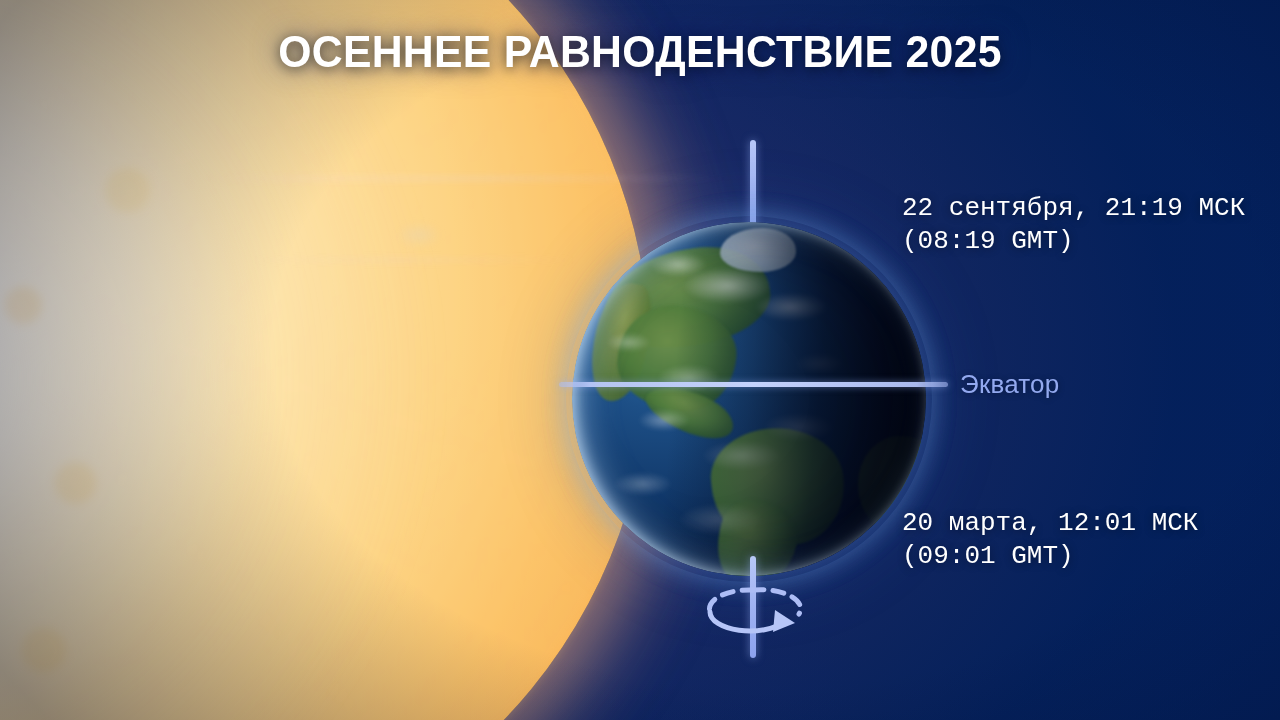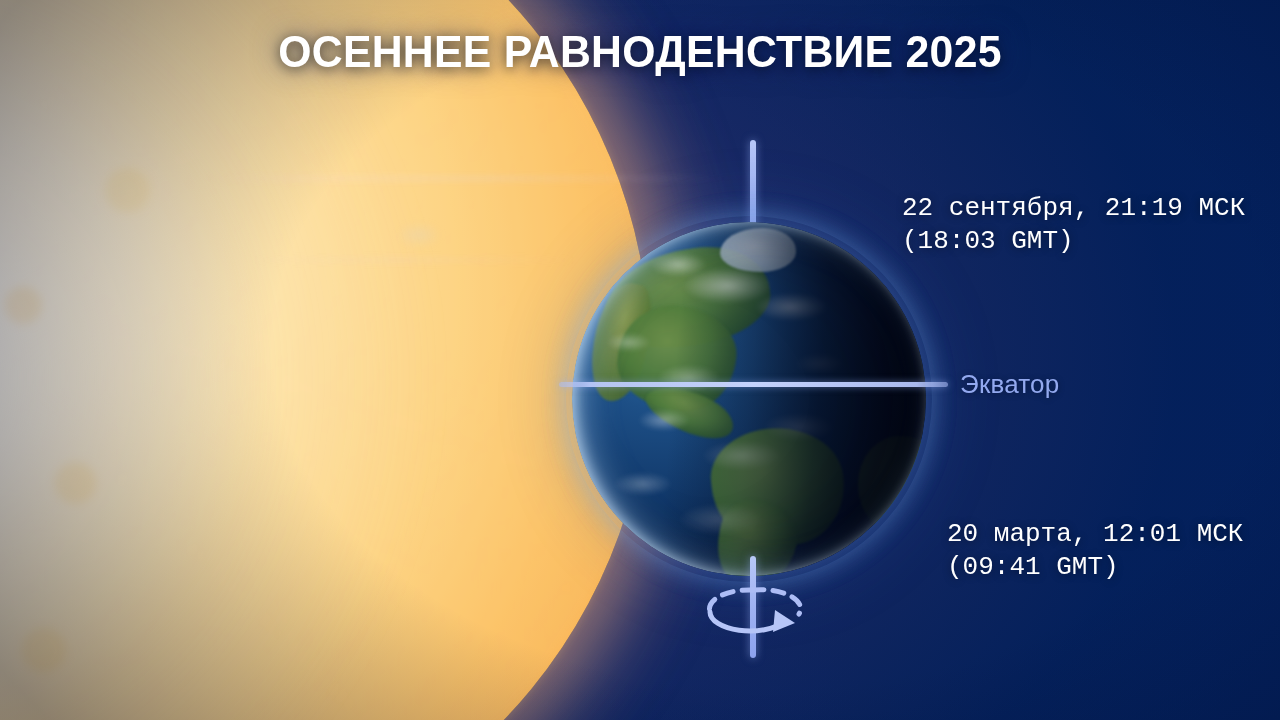--- a/index.html
+++ b/index.html
@@ -345,21 +345,21 @@
   .annot {
     position: absolute;
     color: #ffffff;
     font-size: 26px;
     line-height: 33px;
     white-space: nowrap;
     text-shadow: 0 1px 8px rgba(0,0,0,0.45);
     font-family: Liberation Mono, monospace;
   }
   .annot-top    { left: 902px; top: 192px; }
-  .annot-bottom { left: 902px; top: 518px; margin-left: 45px; }
+  .annot-bottom { left: 902px; top: 507px; }
   .annot .line2 { display: block; }
 </style>
 </head>
 <body>
 
 <div id="stage">
 
   <div class="space-bg"></div>
 
   <div class="sun-wrap">
@@ -403,21 +403,21 @@
 
   <svg class="rotation-arrow" viewBox="0 0 112 74">
     <path d="M 53 12 A 40 19 0 0 1 99 36" fill="none" stroke="#adbdf5" stroke-width="5" stroke-linecap="round" stroke-dasharray="11 9"></path>
     <path d="M 53 12 A 40 19 0 0 0 10 34" fill="none" stroke="#adbdf5" stroke-width="5" stroke-linecap="round" stroke-dasharray="11 9"></path>
     <path d="M 10 34 A 40 19 0 0 0 84 44" fill="none" stroke="#b6c5f7" stroke-width="5" stroke-linecap="round"></path>
     <path d="M 75 32 L 95 45 L 73 54 Z" fill="#b6c5f7"></path>
   </svg>
 
   <div class="annot annot-top">
     <span>22 сентября, 21:19 МСК</span>
-    <span class="line2">(18:03 GMT)</span>
+    <span class="line2">(08:19 GMT)</span>
   </div>
 
   <div class="annot annot-bottom">
     <span>20 марта, 12:01 МСК</span>
-    <span class="line2">(09:41 GMT)</span>
+    <span class="line2">(09:01 GMT)</span>
   </div>
 
 </div>
 
 </body></html>

